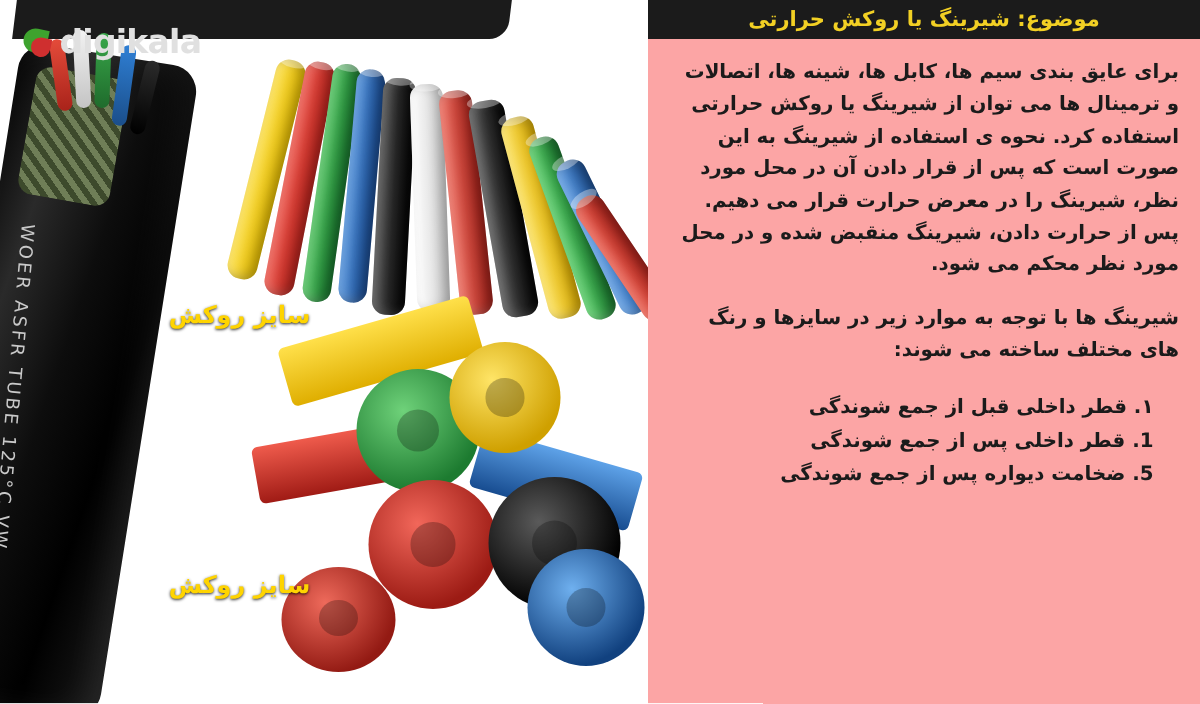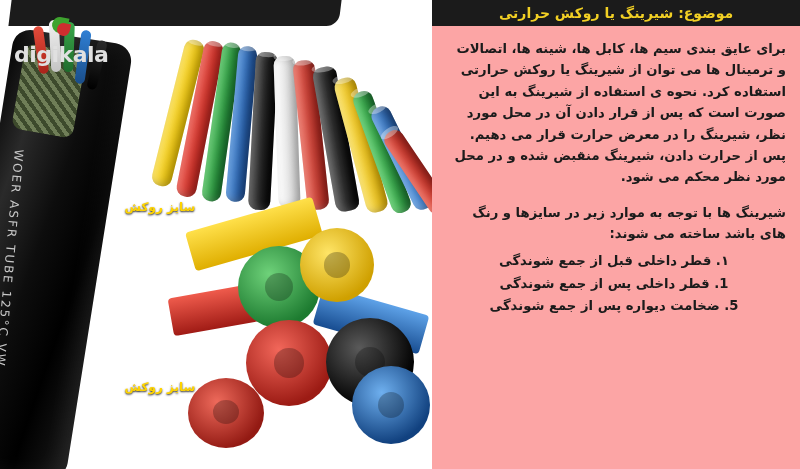--- a/index.html
+++ b/index.html
@@ -37,21 +37,20 @@
     z-index: 40;
     display: flex;
     align-items: center;
     gap: 4px;
     font-size: 22px;
     font-weight: bold;
     color: #e0e0e0;
     letter-spacing: -0.5px;
     font-family: "DejaVu Sans", sans-serif;
     direction: ltr;
-    flex-direction: column;
   }
   .wm-leaf {
     position: relative;
     width: 22px;
     height: 22px;
   }
   .wm-leaf .l1 {
     position: absolute;
     left: 2px; top: 1px;
     width: 16px; height: 16px;
@@ -189,21 +188,21 @@
     position: absolute;
     z-index: 15;
     border-radius: 4px;
   }
 
   
   .callout {
     position: absolute;
     z-index: 30;
     color: #ffd400;
-    font-size: 12px;
+    font-size: 16px;
     font-weight: bold;
     line-height: 1.55;
     text-align: center;
     direction: rtl;
     text-shadow: 0 1px 2px rgba(0,0,0,.85);
     font-family: "DejaVu Sans", "Liberation Sans", sans-serif;
   }
   .callout-after { left: 108px; top: 198px; width: 104px; }
   .callout-before { left: 108px; top: 378px; width: 104px; }
 
@@ -232,21 +231,21 @@
   .body-text {
     padding: 12px 14px 0 10px;
     direction: rtl;
     text-align: right;
     color: #1b1b1b;
     font-size: 13.2px;
     line-height: 1.62;
     font-weight: bold;
   }
   .para { margin: 0 0 14px 4px; }
-  .list { margin: 0; padding: 0; list-style: none; text-align: center; }
+  .list { margin: 17px; padding: 0; list-style: none; }
   .list li { margin: 0 0 1px 0; }
 </style>
 </head>
 <body>
 
 <div class="page">
 
   <div class="photo-panel">
 
     <div class="top-bar"></div>
@@ -322,21 +321,21 @@
           <span class="l2"></span>
       </span>
       <span>digikala</span>
     </div>
   </div>
 
   <div class="text-panel">
     <div class="title-bar">موضوع: شیرینگ یا روکش حرارتی</div>
     <div class="body-text">
       <p class="para">برای عایق بندی سیم ها، کابل ها، شینه ها، اتصالات و ترمینال ها می توان از شیرینگ یا روکش حرارتی استفاده کرد. نحوه ی استفاده از شیرینگ به این صورت است که پس از قرار دادن آن در محل مورد نظر، شیرینگ را در معرض حرارت قرار می دهیم. پس از حرارت دادن، شیرینگ منقبض شده و در محل مورد نظر محکم می شود.</p>
-      <p class="para" style="margin-bottom:6px;">شیرینگ ها با توجه به موارد زیر در سایزها و رنگ های باشد ساخته می شوند:</p>
+      <p class="para" style="margin-bottom:6px;">شیرینگ ها با توجه به موارد زیر در سایزها و رنگ های مختلف ساخته می شوند:</p>
       <ul class="list">
         <li>۱. قطر داخلی قبل از جمع شوندگی</li>
         <li>1. قطر داخلی پس از جمع شوندگی</li>
         <li>5. ضخامت دیواره پس از جمع شوندگی</li>
       </ul>
     </div>
   </div>
 
 </div>
 

